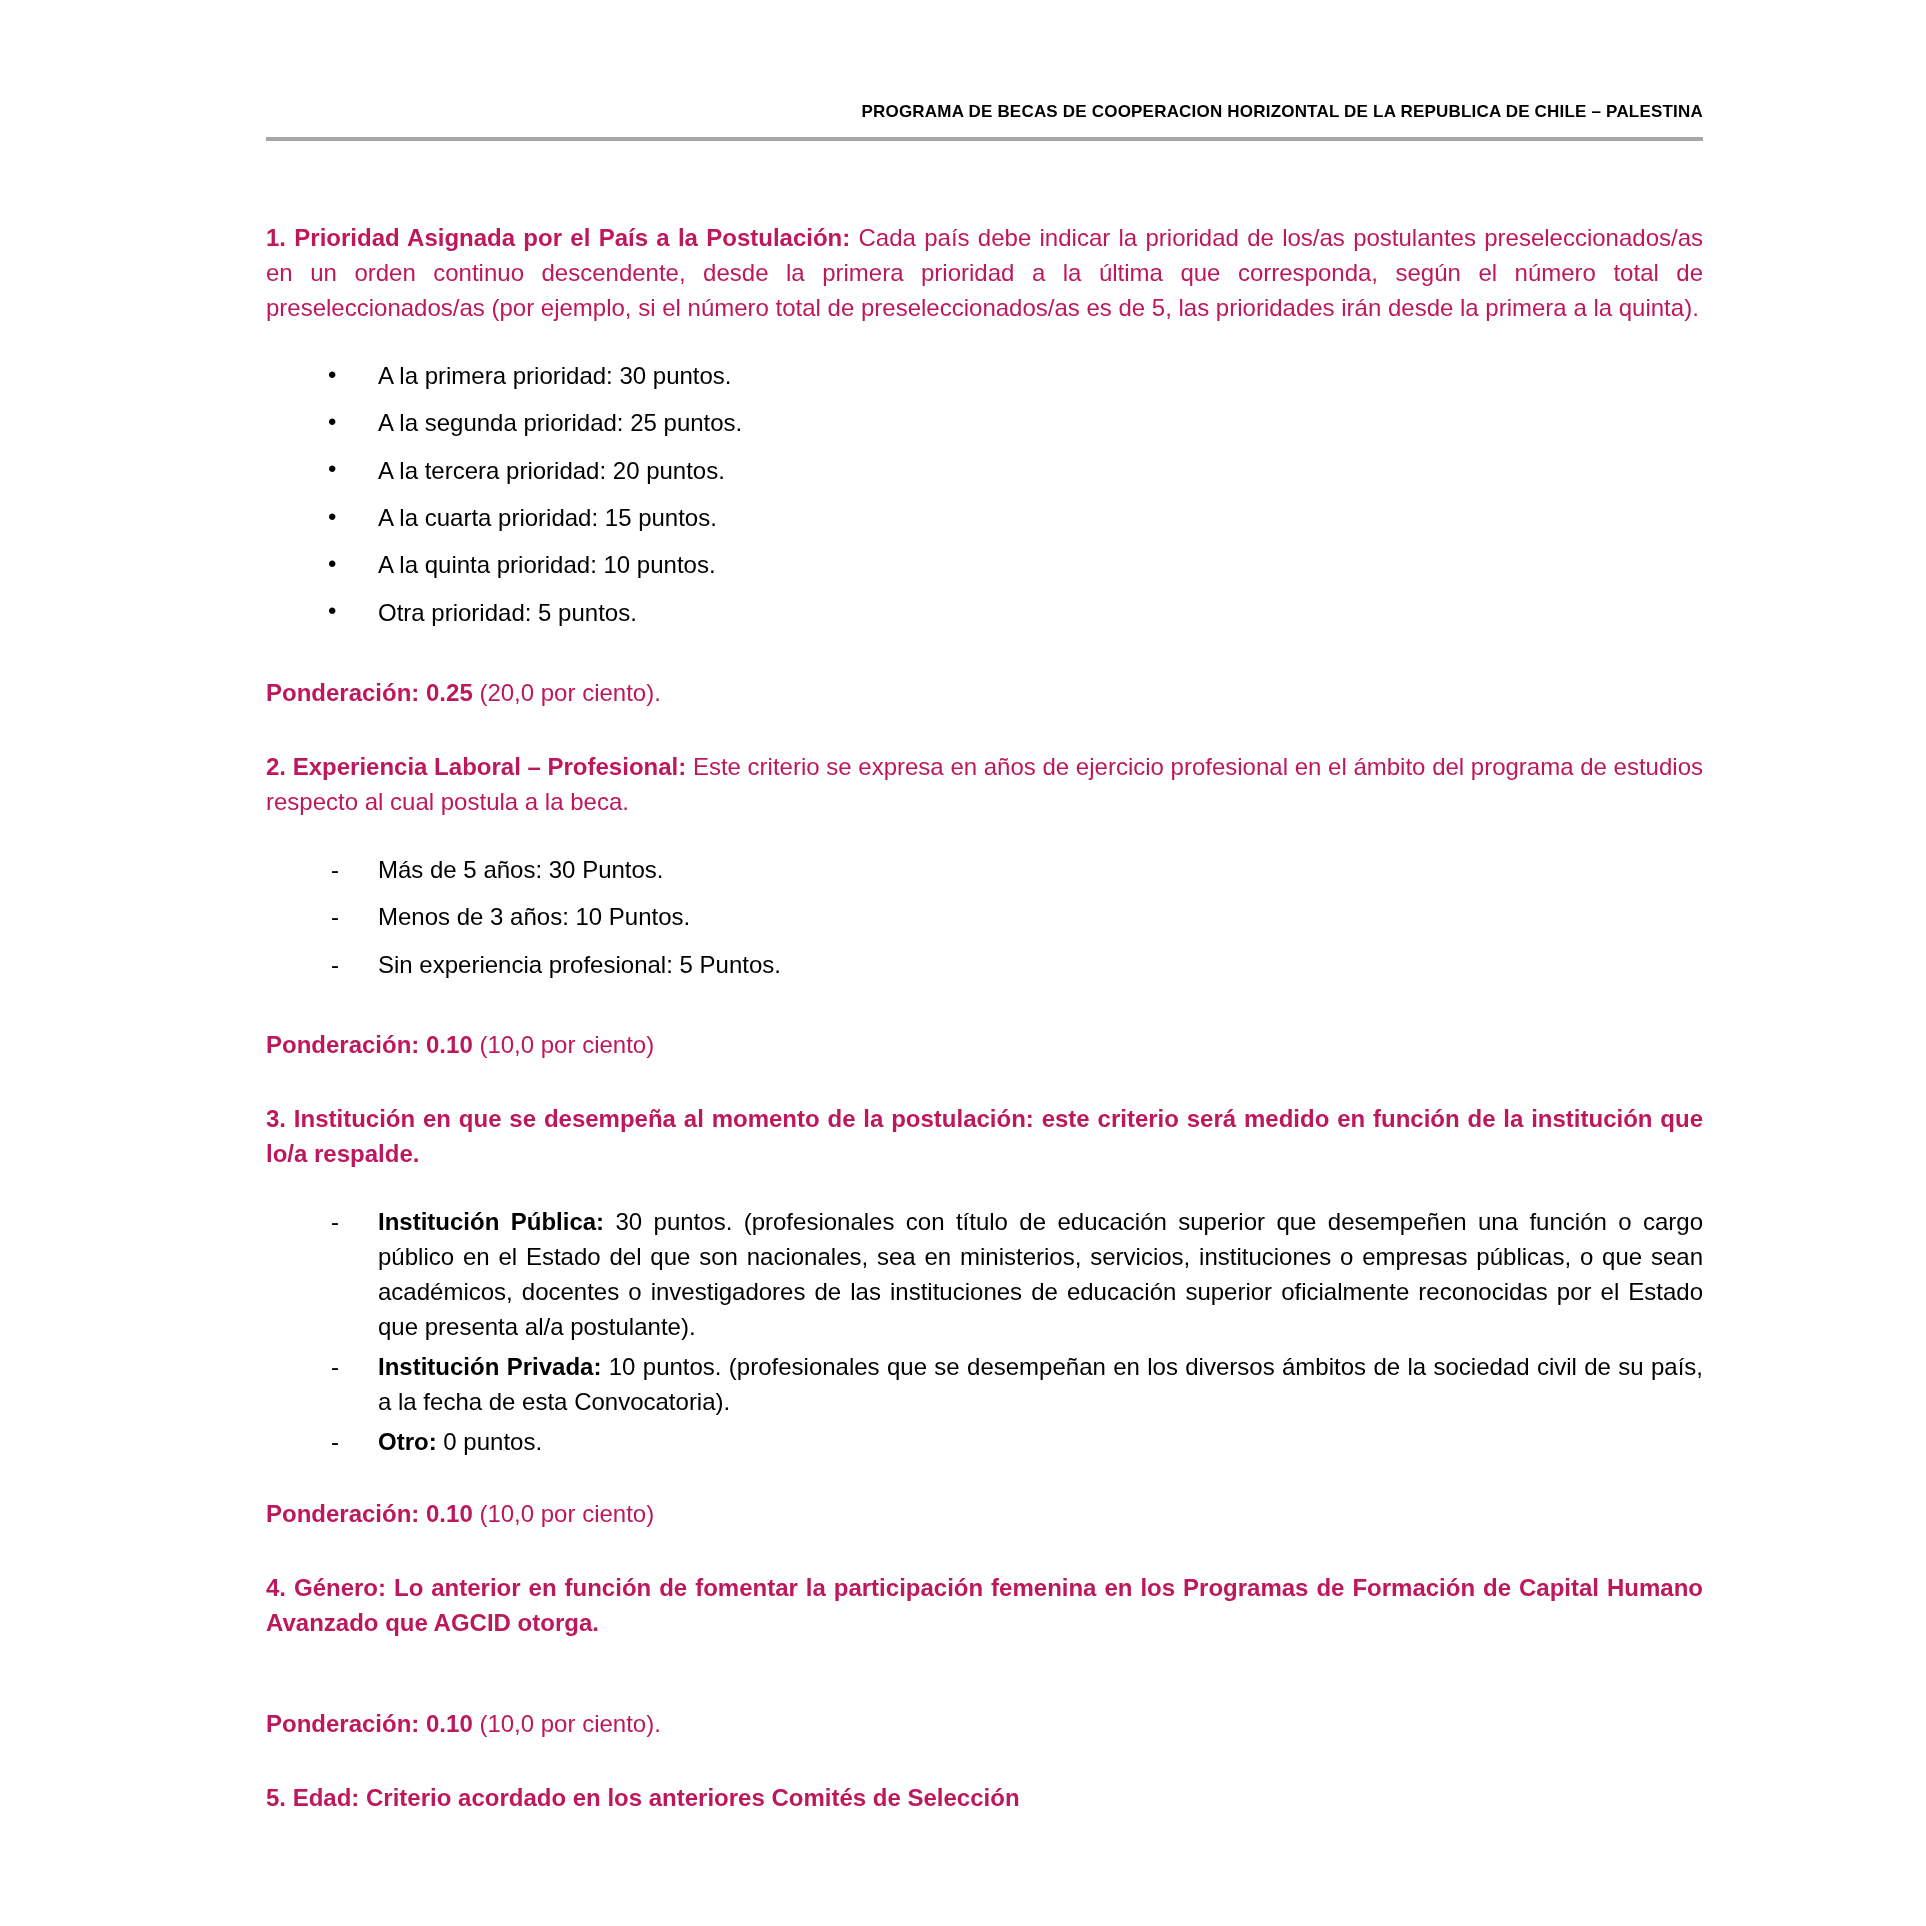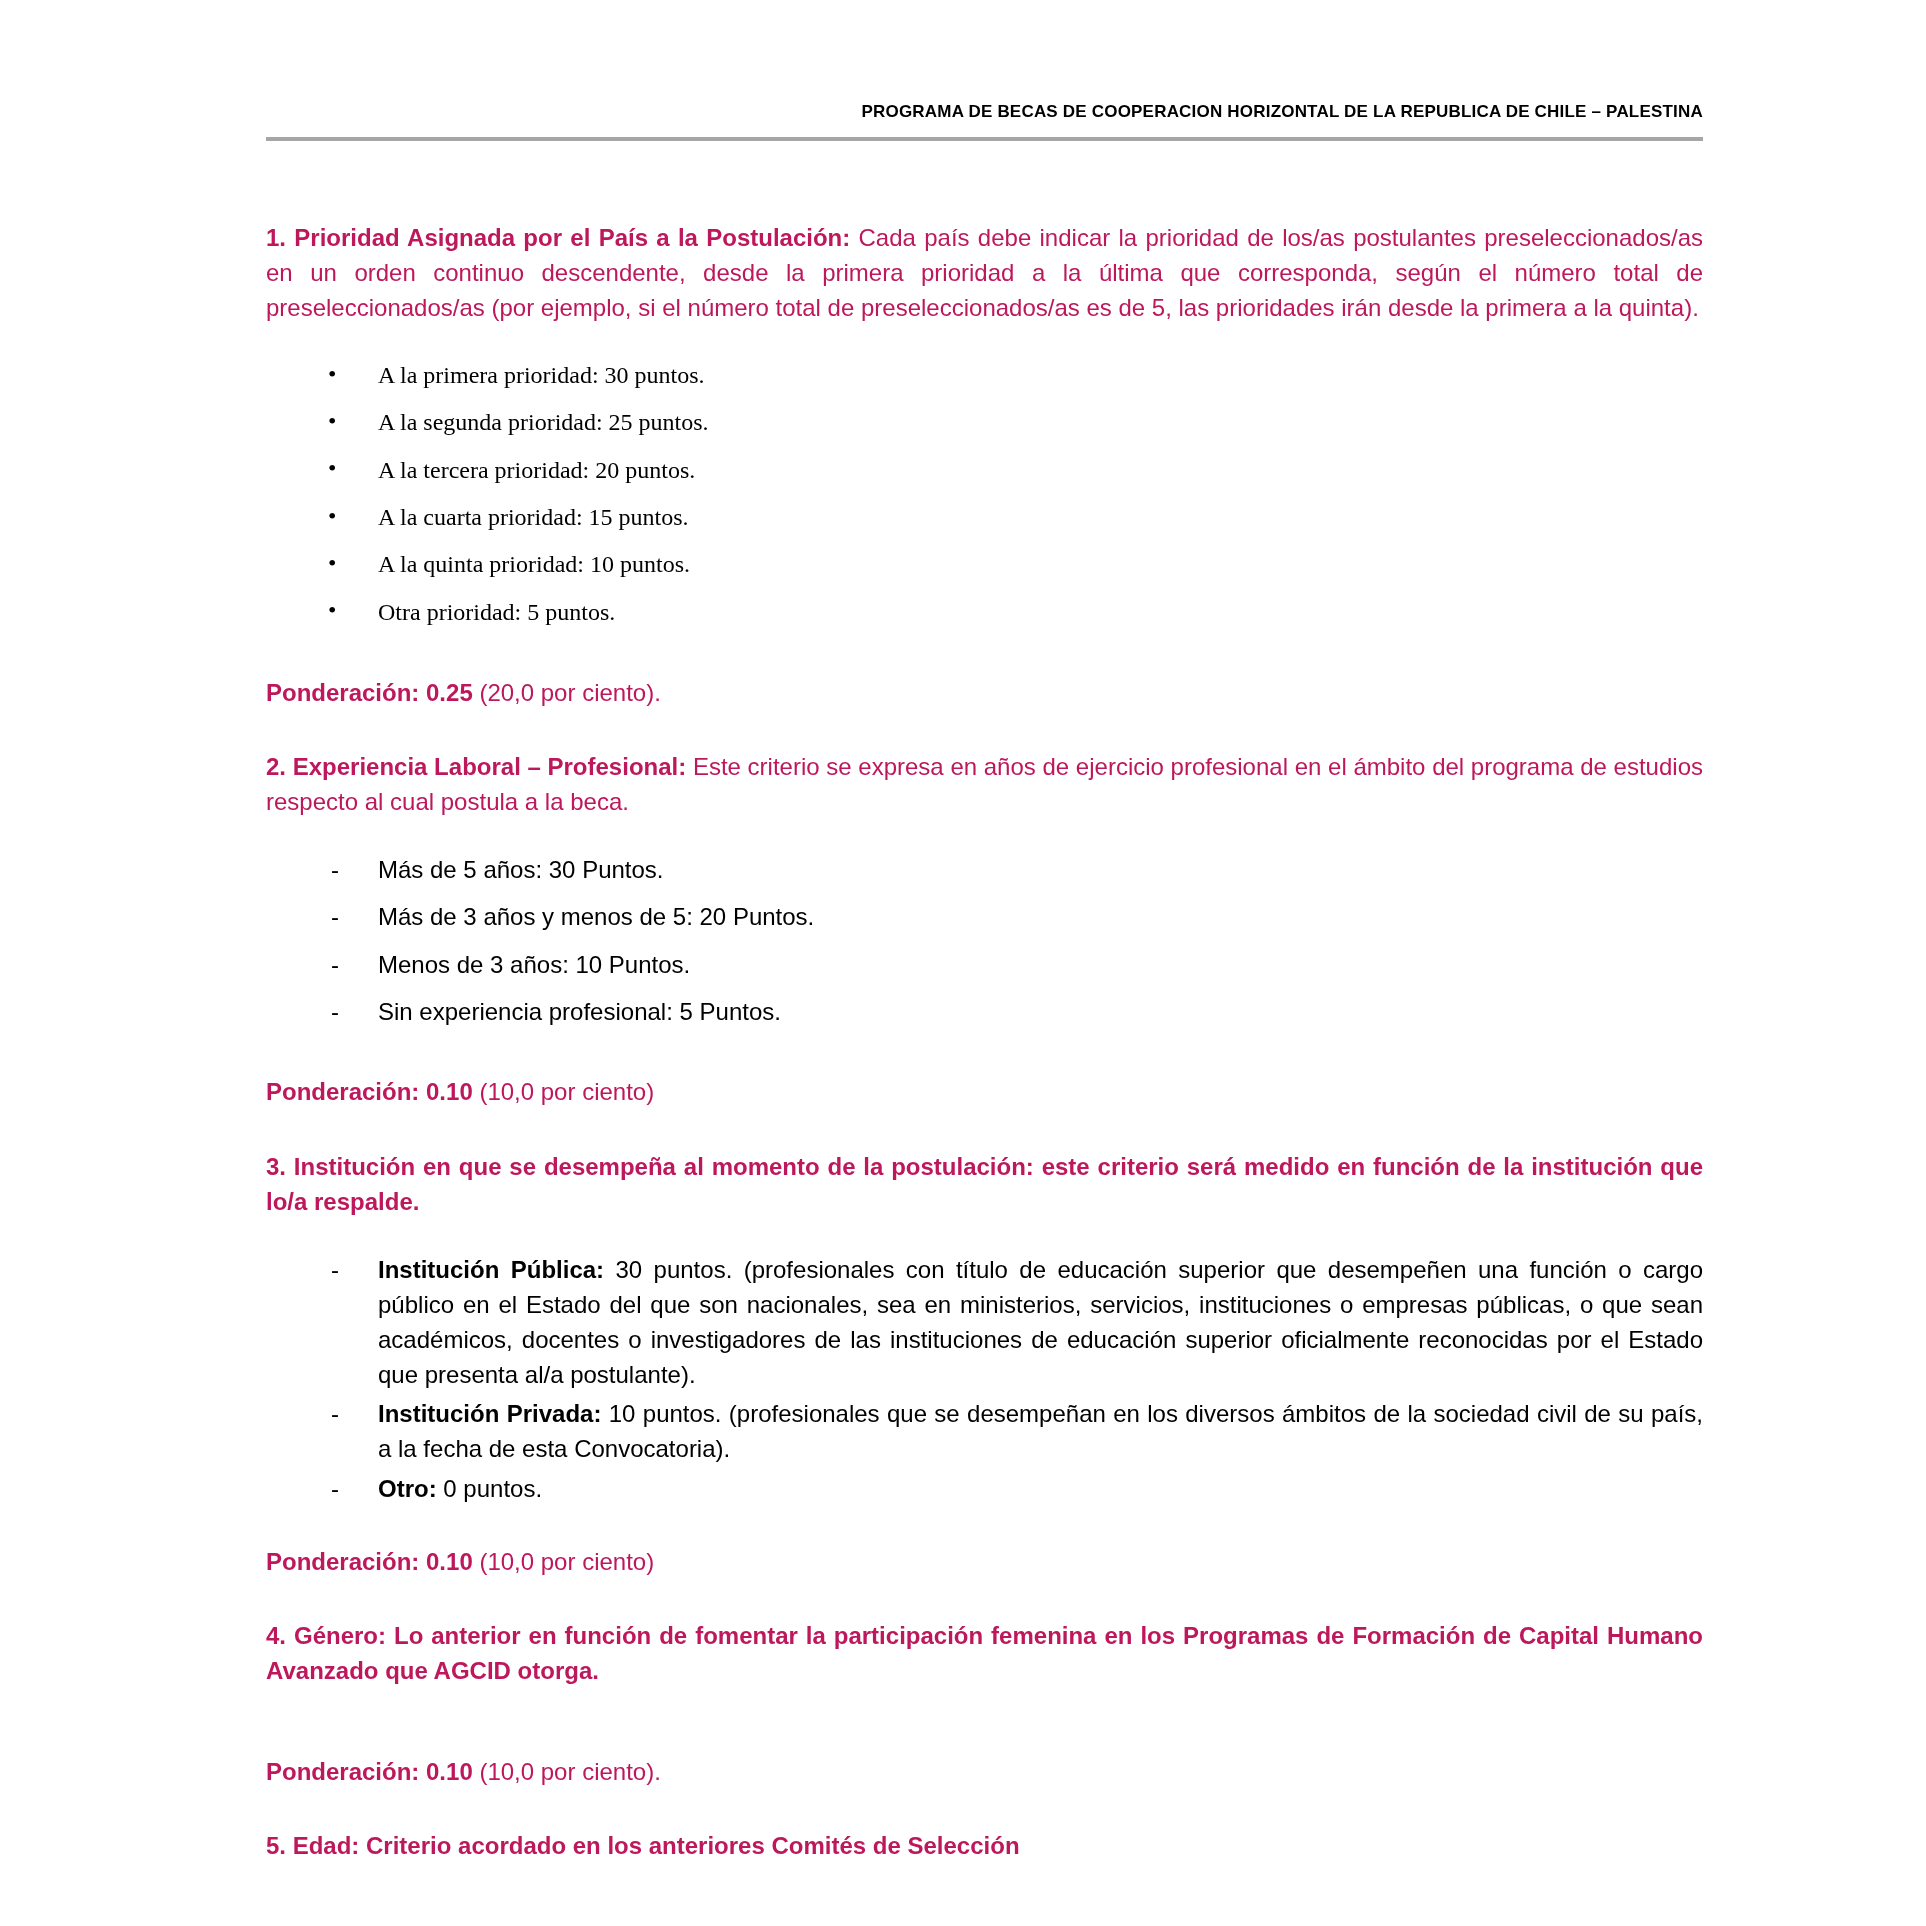--- a/index.html
+++ b/index.html
@@ -73,21 +73,20 @@
     padding: 0;
     list-style: none;
   }
   ul.bullets > li {
     position: relative;
     font-size: 24px;
     line-height: 1.46;
     padding-left: 112px;
     margin-bottom: 12.3px;
     color: #000000;
-    font-family: Liberation Serif, serif;
   }
   ul.bullets > li::before {
     content: "\2022";
     position: absolute;
     left: 62px;
     top: -1.5px;
     font-size: 24px;
     line-height: 1.46;
   }
 
@@ -151,21 +150,20 @@
     <p class="para nojust"><span class="b">Ponderación: 0.25</span><span> (20,0 por ciento).</span></p>
 
     <div class="spacer-lg"></div>
 
     <p class="para"><span class="b">2. Experiencia Laboral – Profesional:</span><span> Este criterio se expresa en años de ejercicio profesional en el ámbito del programa de estudios respecto al cual postula a la beca.</span></p>
 
     <div class="spacer-md"></div>
 
     <ul class="dashes">
       <li>Más de 5 años: 30 Puntos.</li>
-      <li>Más de 3 años y menos de 5: 20 Puntos.</li>
       <li>Menos de 3 años: 10 Puntos.</li>
       <li>Sin experiencia profesional: 5 Puntos.</li>
     </ul>
 
     <div class="spacer-md"></div>
 
     <p class="para nojust"><span class="b">Ponderación: 0.10</span><span> (10,0 por ciento)</span></p>
 
     <div class="spacer-lg"></div>
 

